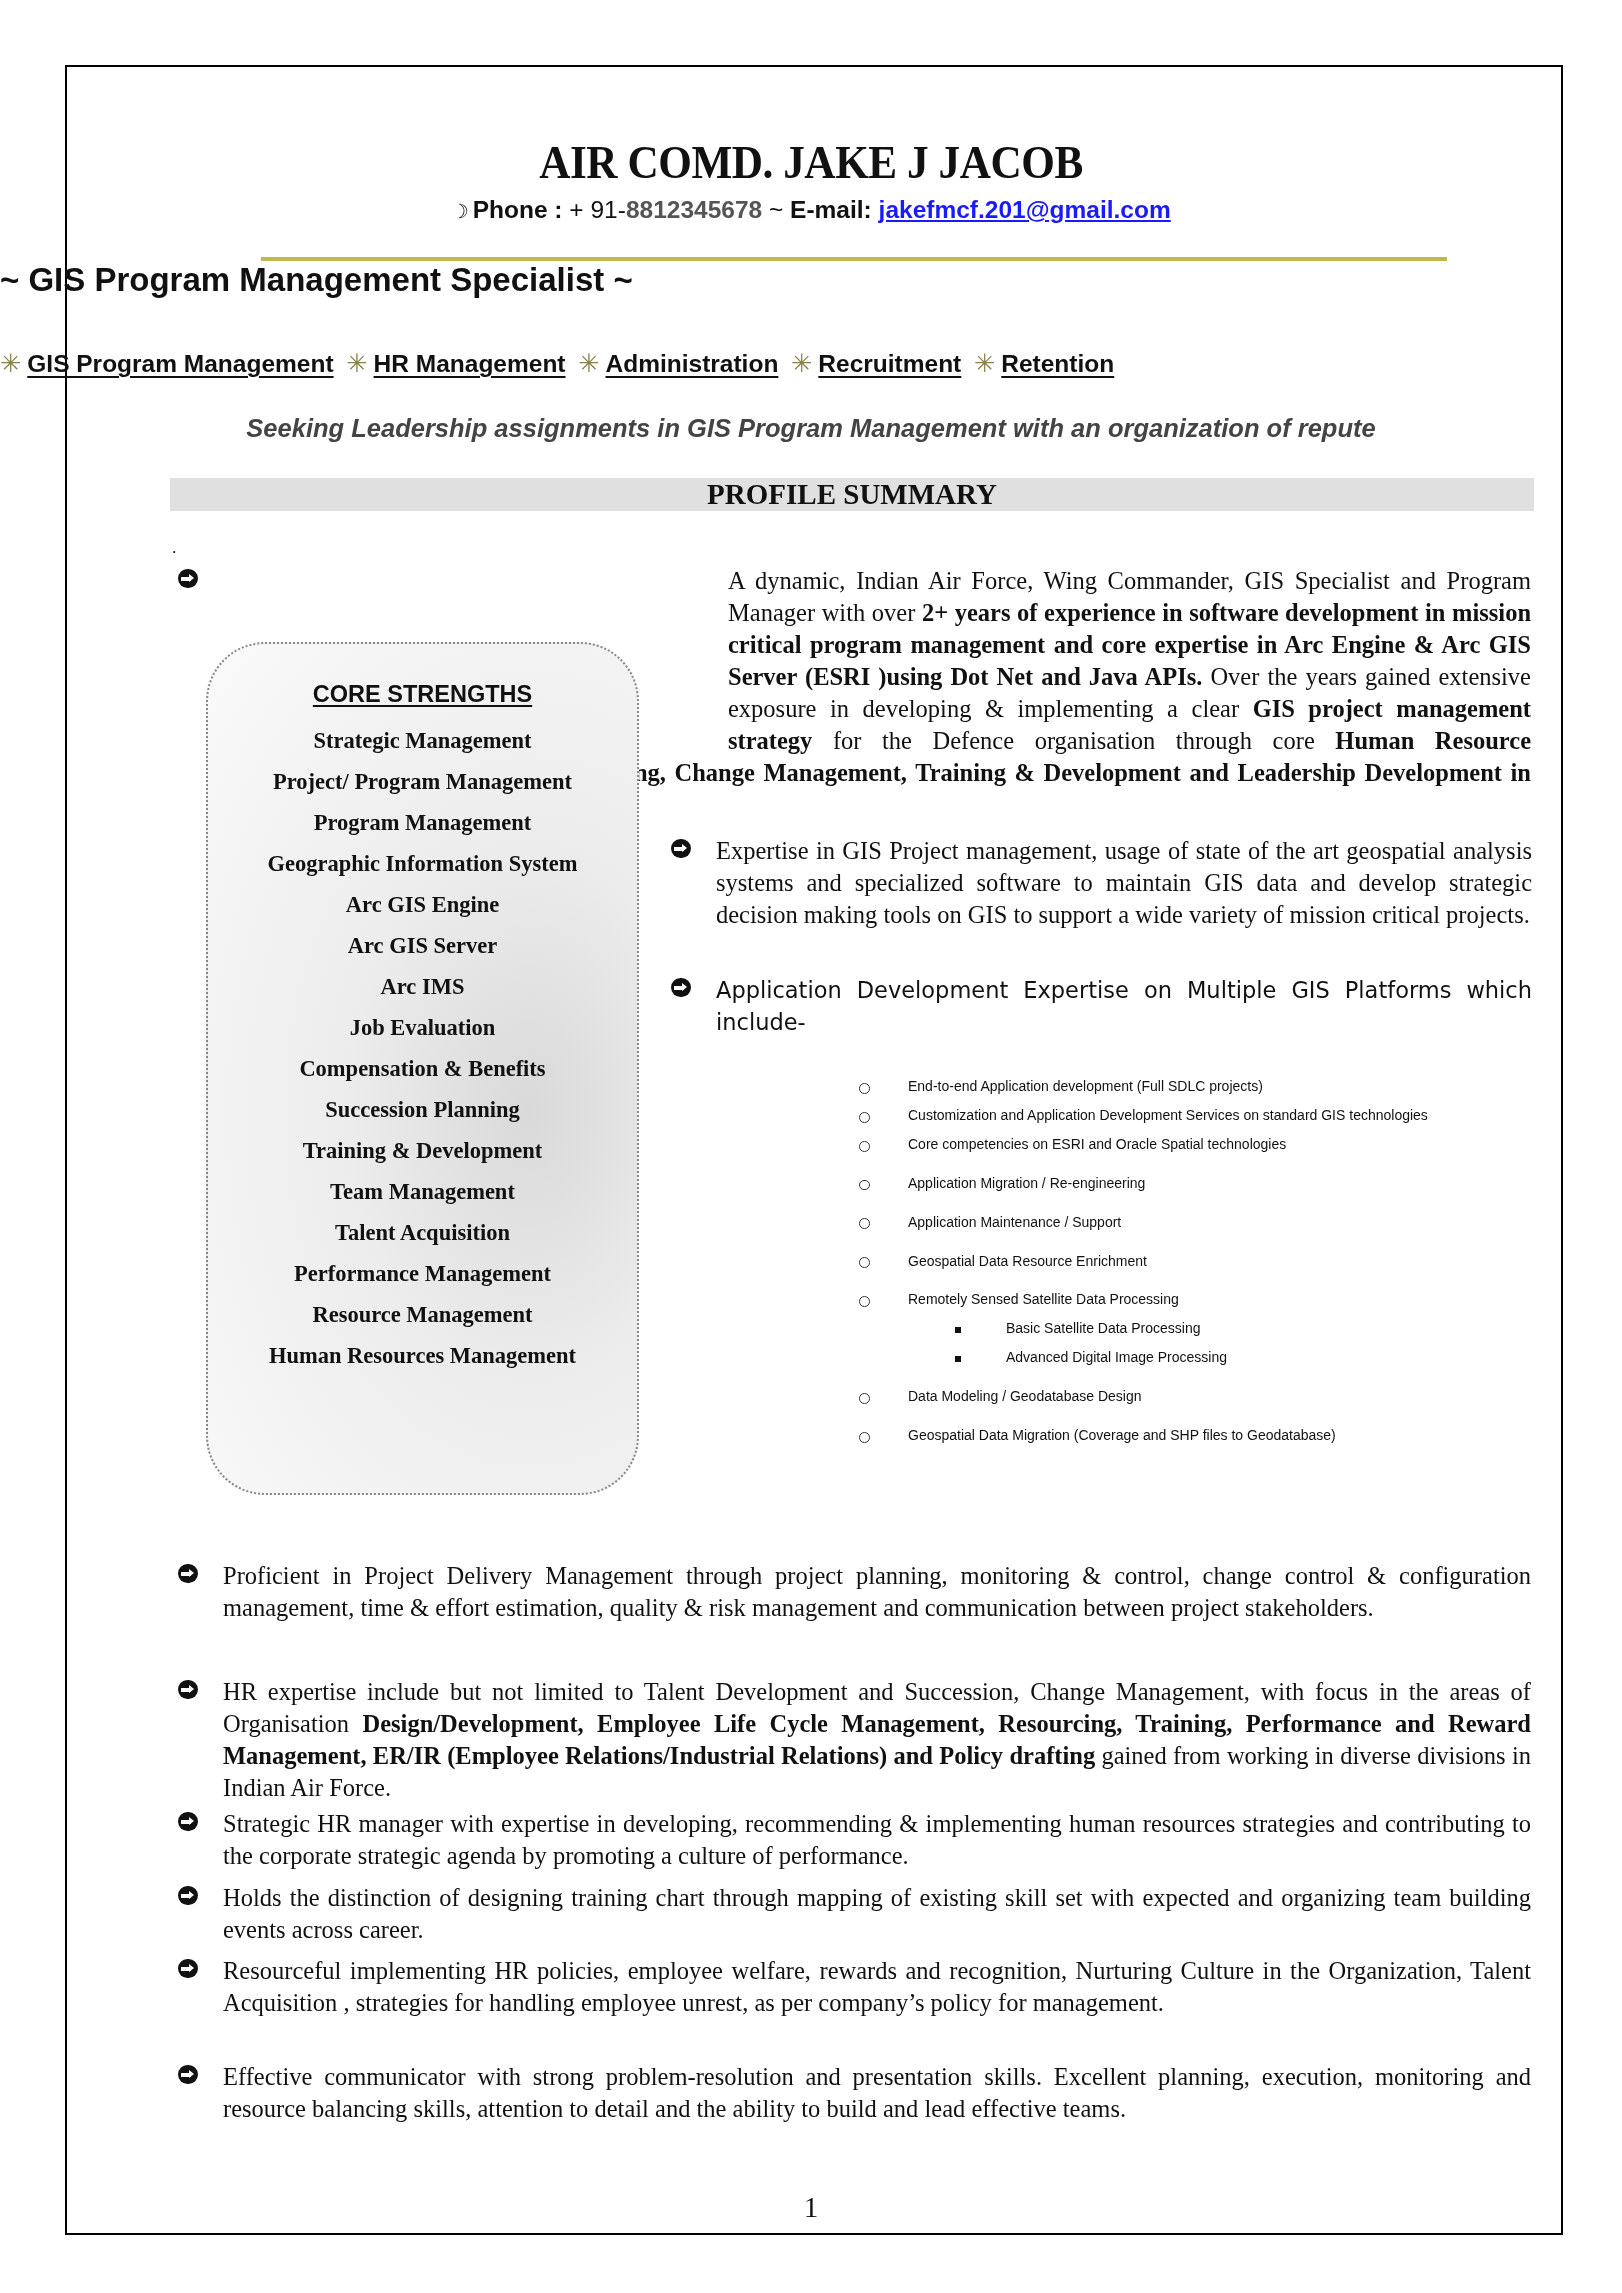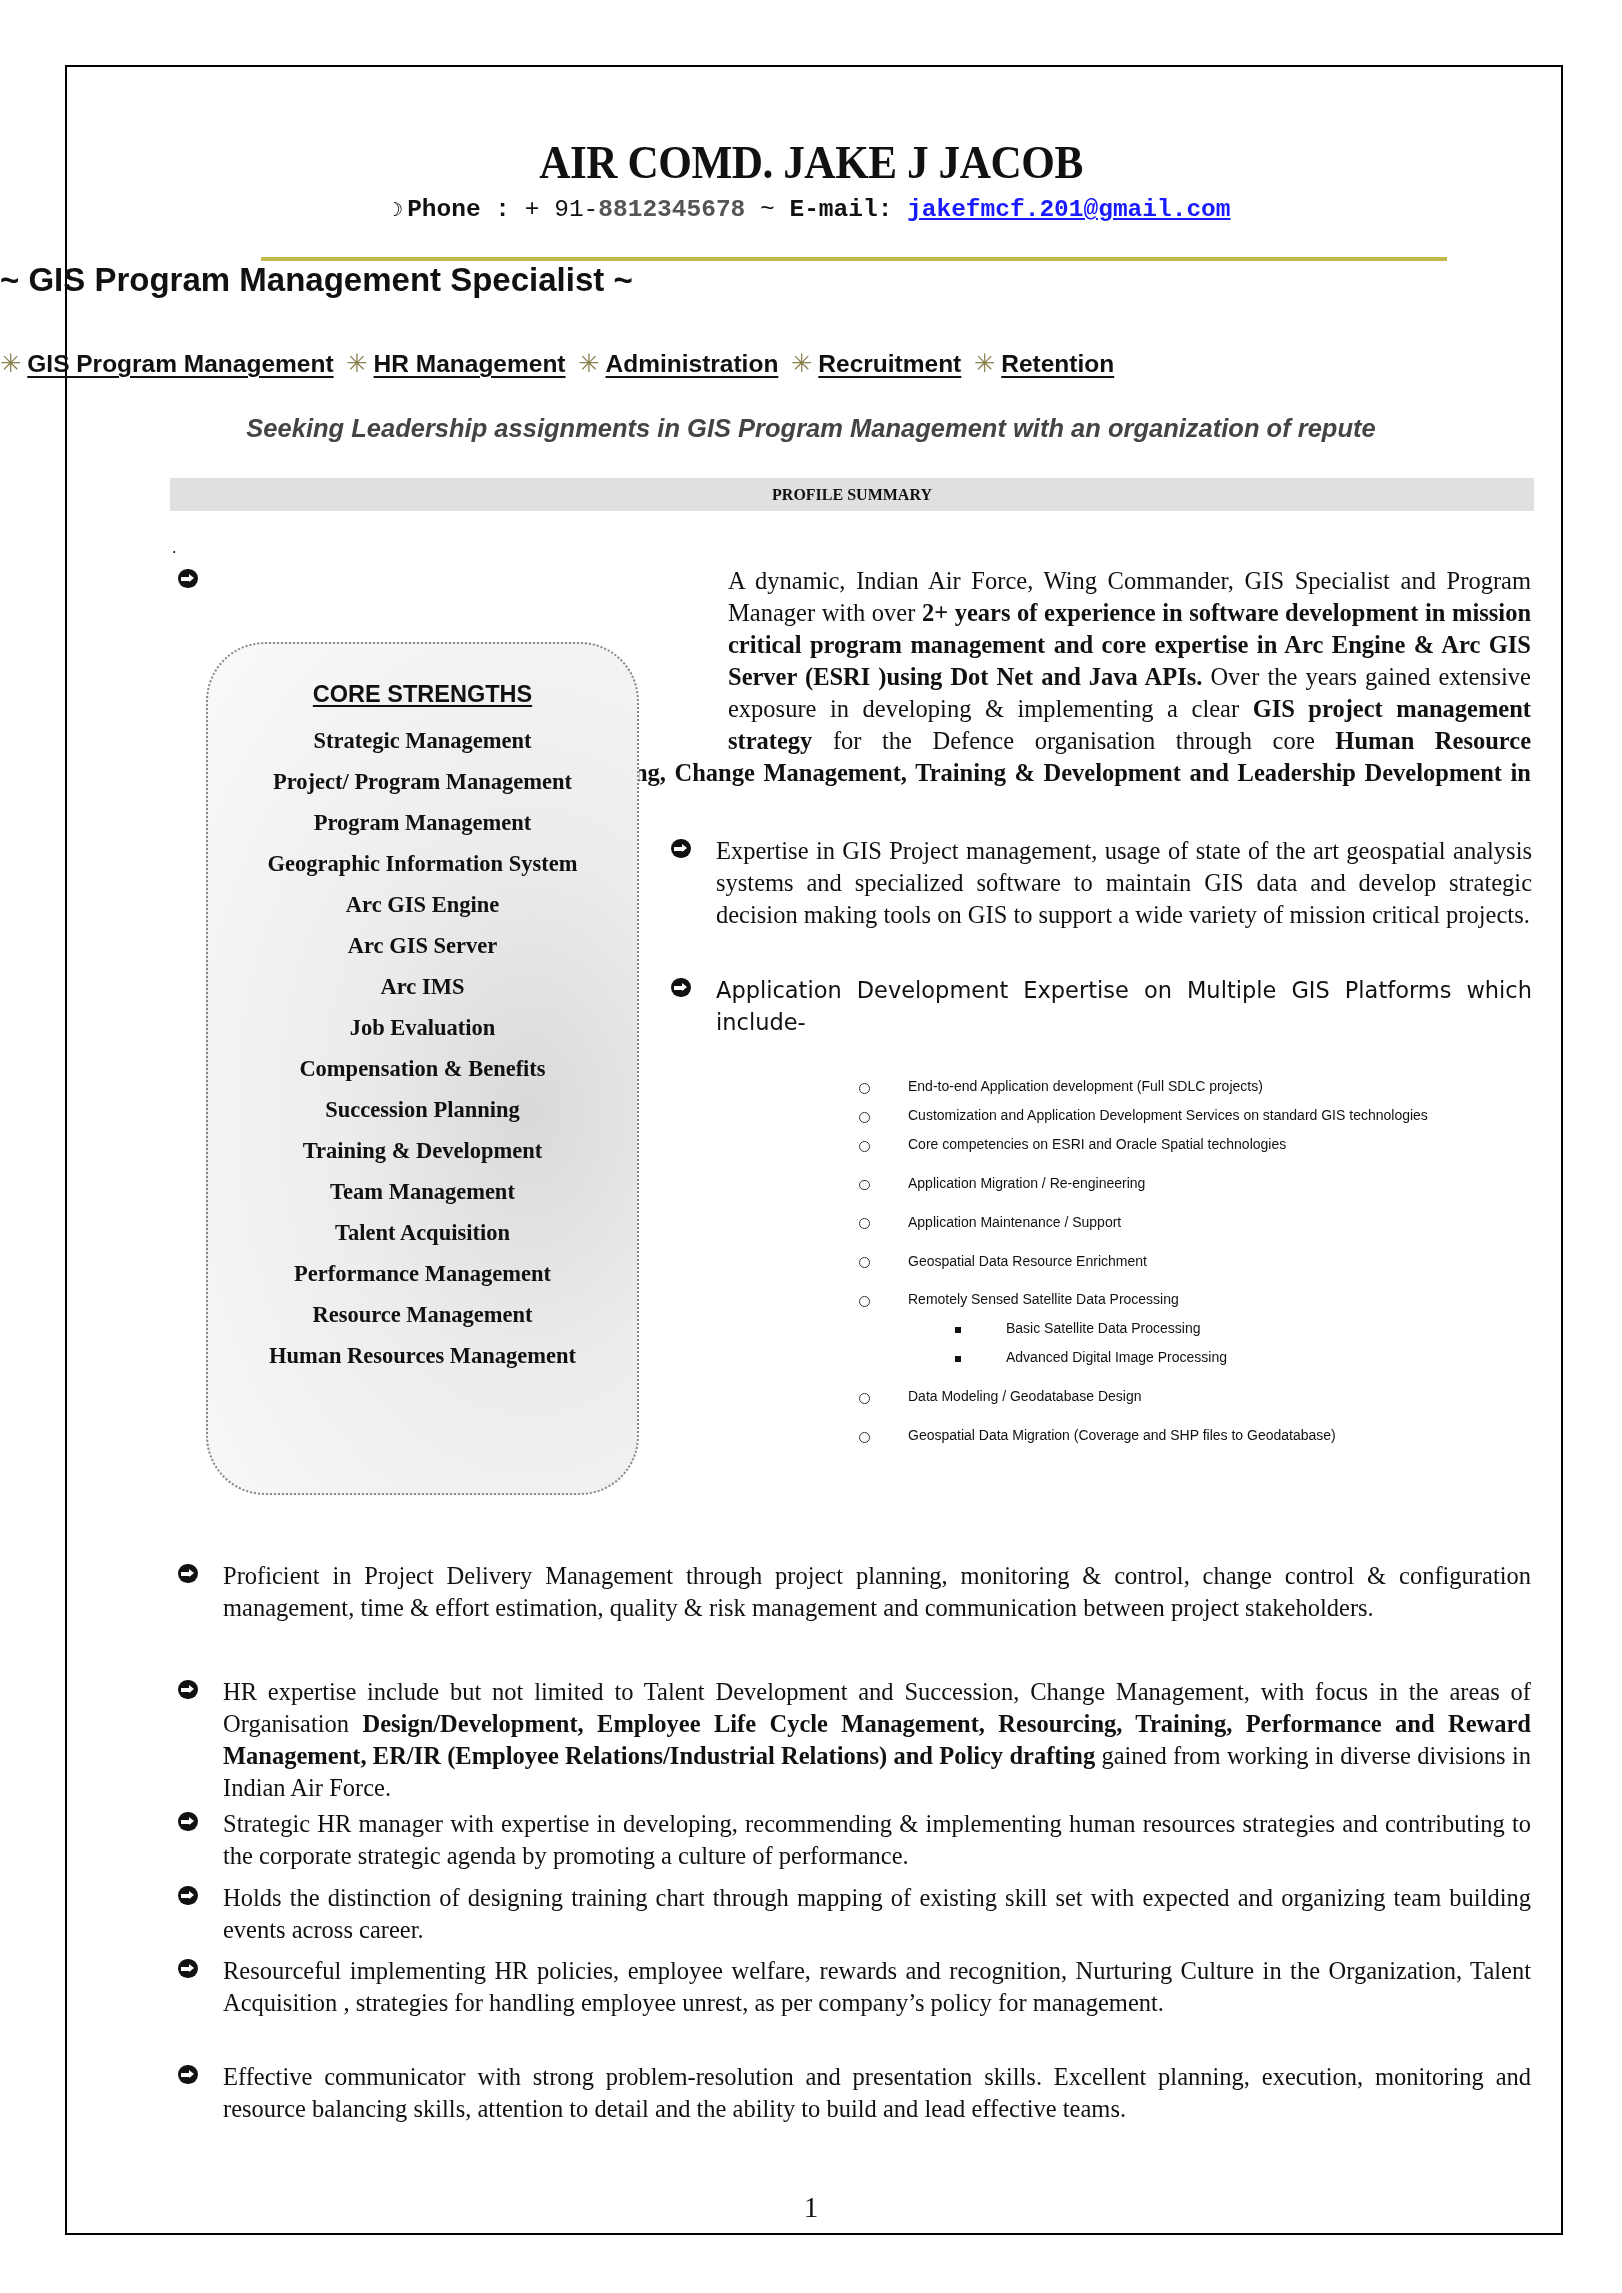--- a/index.html
+++ b/index.html
@@ -1,36 +1,36 @@
 <!DOCTYPE html>
 <html><head>
 <meta charset="utf-8">
 <style>
   html, body { margin: 0; padding: 0; background: #ffffff; }
   body { width: 1622px; height: 2294px; position: relative; overflow: hidden; font-family: "Liberation Serif", "DejaVu Serif", serif; color: #111; }
   .page-frame { position: absolute; left: 65px; top: 65px; width: 1498px; height: 2170px; border: 2.9px solid #000; box-sizing: border-box; }
 
   .name { position: absolute; left: 0; width: 1622px; top: 135px; text-align: center; font-family: "Liberation Serif", serif; font-weight: bold; font-size: 47px; letter-spacing: -0.5px; transform: scaleX(0.92); transform-origin: center; }
-  .contact { position: absolute; left: 0; width: 1622px; top: 196px; text-align: center; font-size: 24.5px; font-family: Liberation Mono, monospace; }
+  .contact { position: absolute; left: 0; width: 1622px; top: 196px; text-align: center; font-size: 24.5px; font-family: Liberation Sans, sans-serif; }
   .contact .lbl { font-weight: bold; }
   .contact .num { color: #555; font-weight: bold; }
   .contact a { color: #1a1aff; text-decoration: underline; font-weight: bold; }
   .phone-icon { display: inline-block; font-size: 19.6px; margin-right: 3.9px; }
 
   .gold-rule { position: absolute; left: 261px; width: 1186px; top: 257px; height: 3.9px; background: #c2b84e; }
 
   .headline { position: absolute; left: 0; width: 1622px; top: 261px; text-align: left; font-family: "Liberation Sans", sans-serif; font-size: 33px; font-weight: bold; color: #111; }
 
   .keywords { position: absolute; left: 0; width: 1622px; top: 348px; font-family: "Liberation Sans", sans-serif; font-size: 24.5px; font-weight: bold; }
   .keywords .kw { text-decoration: underline; text-underline-offset: 3.9px; text-decoration-thickness: 2px; margin: 0 5.9px; }
   .keywords .star { color: #8a7f4d; font-weight: normal; font-size: 25.5px; }
 
   .seeking { position: absolute; left: 0; width: 1622px; top: 414px; text-align: center; font-family: "Liberation Sans", sans-serif; font-style: italic; font-weight: bold; font-size: 25.5px; color: #444; }
 
-  .section-bar { position: absolute; left: 170px; width: 1364px; top: 478px; height: 33px; background: #e0e0e0; text-align: center; font-family: "Liberation Serif", serif; font-weight: bold; font-size: 16px; line-height: 33px; }
+  .section-bar { position: absolute; left: 170px; width: 1364px; top: 478px; height: 33px; background: #e0e0e0; text-align: center; font-family: "Liberation Serif", serif; font-weight: bold; font-size: 29px; line-height: 33px; }
 
   .stray-dot { position: absolute; left: 172px; top: 537px; font-size: 17.6px; }
 
   .bullet { position: absolute; font-size: 24.5px; line-height: 32px; font-family: "Liberation Serif", serif; }
   .arrow-icon { position: absolute; left: -45px; top: 3.9px; width: 19.6px; height: 19.6px; border-radius: 50%; background: #111; }
   .arrow-icon::before { content: ""; position: absolute; left: 2.9px; top: 7.8px; width: 9.8px; height: 3.9px; background: #fff; }
   .arrow-icon::after { content: ""; position: absolute; left: 10.8px; top: 4.9px; border-left: 5.9px solid #fff; border-top: 4.9px solid transparent; border-bottom: 4.9px solid transparent; }
   .justify { text-align: justify; }
   b { font-weight: bold; }
 

